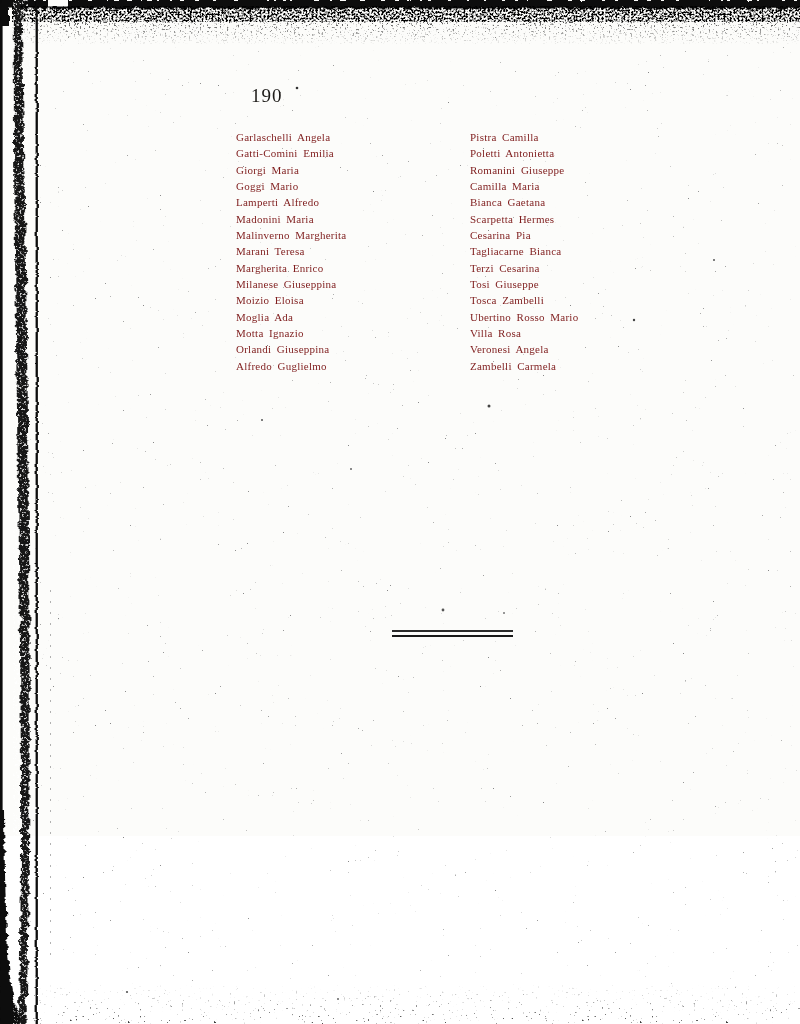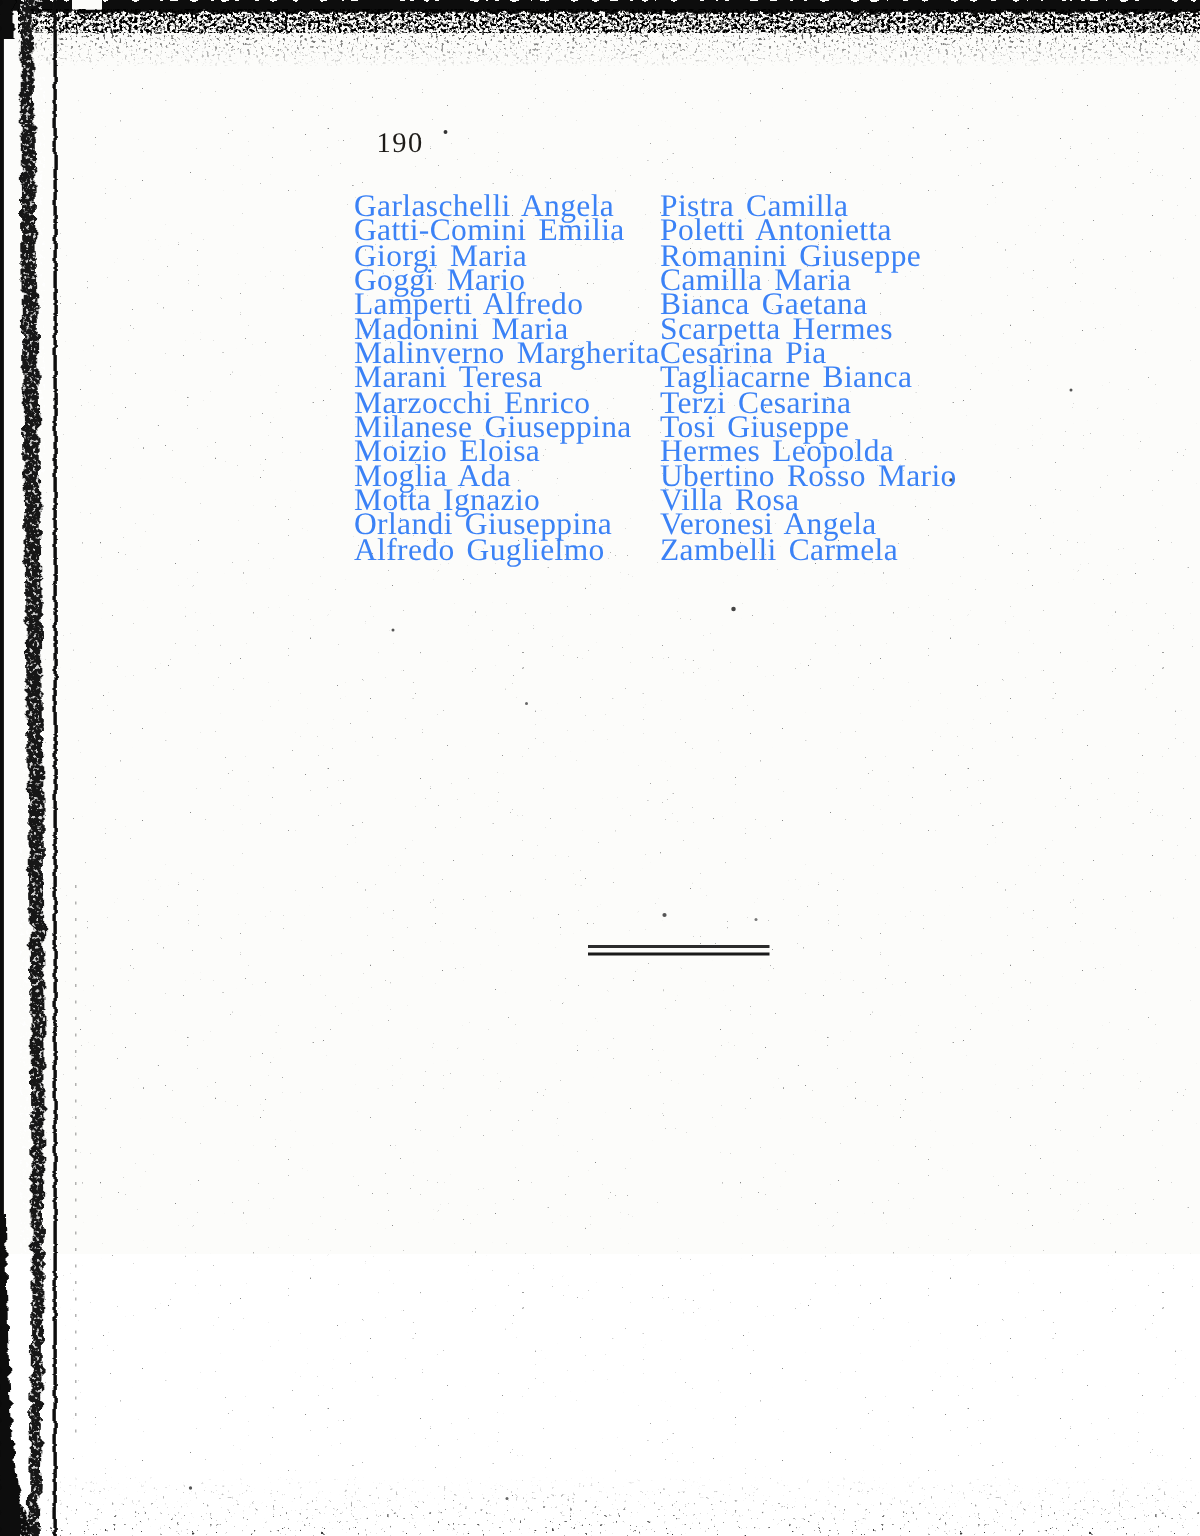--- a/index.html
+++ b/index.html
@@ -21,26 +21,26 @@
     z-index: 1;
   }
   .content { position: absolute; inset: 0; z-index: 2; }
   .page-number {
     position: absolute; left: 251px; top: 85px;
     font-size: 19px; letter-spacing: 1px;
     color: #1d1b18;
   }
   .col {
     position: absolute; top: 129px;
-    font-size: 21px; line-height: 16.35px;
+    font-size: 11px; line-height: 16.35px;
     letter-spacing: 0.25px; word-spacing: 2.5px;
-    color: #3b82f6; white-space: nowrap;
+    color: #7f1d1d; white-space: nowrap;
   }
   .col-left  { left: 236px; }
-  .col-right { left: 440px; }
+  .col-right { left: 470px; }
   .entry { height: 16.35px; }
   .divider {
     position: absolute; left: 392px; top: 630px;
     width: 121px; height: 7px;
     box-sizing: border-box;
     border-top: 2px solid #2b2b2b;
     border-bottom: 2px solid #191919;
   }
 </style>
 </head>
@@ -141,40 +141,40 @@
     <div>
       <div class="col col-left">
           <div class="entry">Garlaschelli Angela</div>
           <div class="entry">Gatti-Comini Emilia</div>
           <div class="entry">Giorgi Maria</div>
           <div class="entry">Goggi Mario</div>
           <div class="entry">Lamperti Alfredo</div>
           <div class="entry">Madonini Maria</div>
           <div class="entry">Malinverno Margherita</div>
           <div class="entry">Marani Teresa</div>
-          <div class="entry">Marzocchi Enrico</div>
+          <div class="entry">Margherita Enrico</div>
           <div class="entry">Milanese Giuseppina</div>
           <div class="entry">Moizio Eloisa</div>
           <div class="entry">Moglia Ada</div>
           <div class="entry">Motta Ignazio</div>
           <div class="entry">Orlandi Giuseppina</div>
           <div class="entry">Alfredo Guglielmo</div>
         </div>
       <div class="col col-right">
           <div class="entry">Pistra Camilla</div>
           <div class="entry">Poletti Antonietta</div>
           <div class="entry">Romanini Giuseppe</div>
           <div class="entry">Camilla Maria</div>
           <div class="entry">Bianca Gaetana</div>
           <div class="entry">Scarpetta Hermes</div>
           <div class="entry">Cesarina Pia</div>
           <div class="entry">Tagliacarne Bianca</div>
           <div class="entry">Terzi Cesarina</div>
           <div class="entry">Tosi Giuseppe</div>
-          <div class="entry">Hermes Leopolda</div>
+          <div class="entry">Tosca Zambelli</div>
           <div class="entry">Ubertino Rosso Mario</div>
           <div class="entry">Villa Rosa</div>
           <div class="entry">Veronesi Angela</div>
           <div class="entry">Zambelli Carmela</div>
         </div>
     </div>
 
     <div class="divider"></div>
   </div>
 </div>

